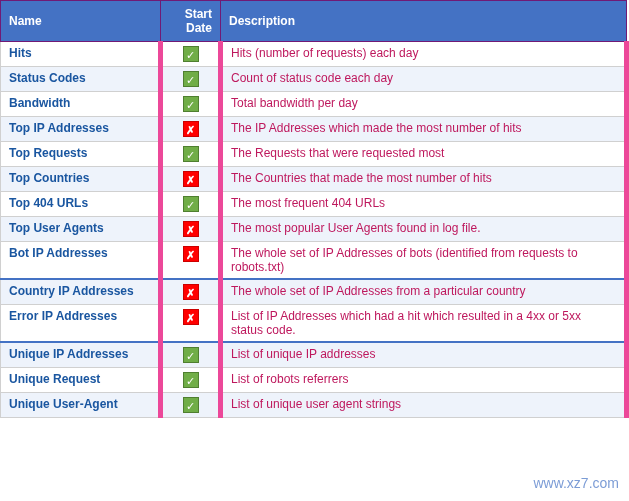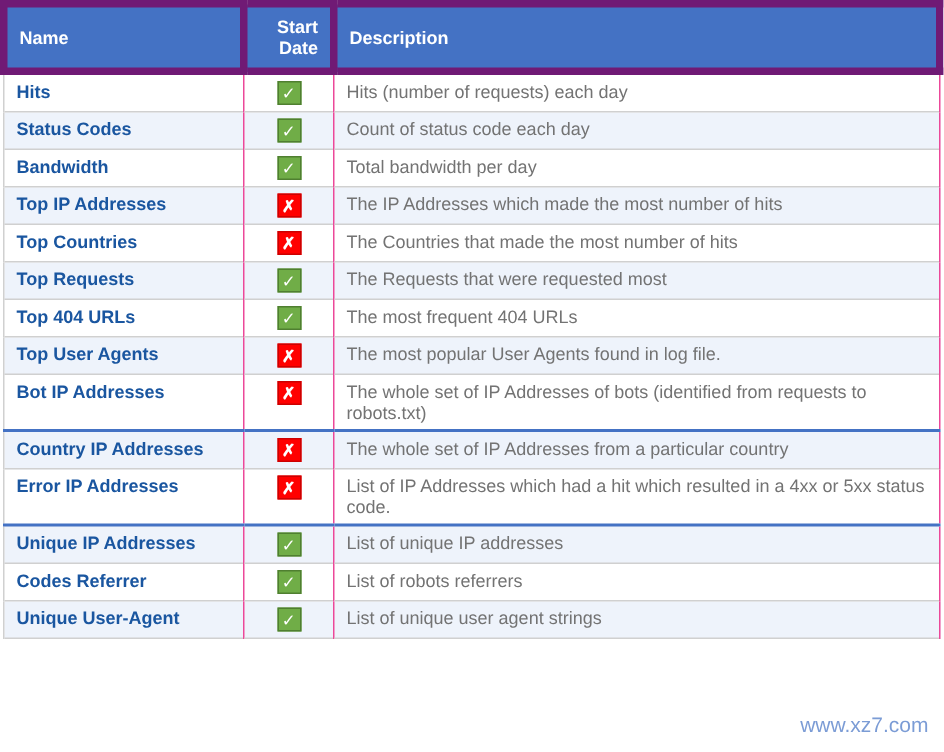--- a/index.html
+++ b/index.html
@@ -14,49 +14,49 @@
       border-collapse: collapse;
     }
     thead tr {
       background: #4472c4;
       color: #fff;
     }
     thead th {
       padding: 6px 8px;
       text-align: left;
       font-weight: bold;
-      border: 5px solid #701a75;
+      border: 1px solid #701a75;
     }
     tbody tr {
       border-bottom: 1px solid #d0d0d0;
     }
     tbody tr:nth-child(even) {
       background: #eef3fb;
     }
     tbody tr:nth-child(odd) {
       background: #ffffff;
     }
     td {
       padding: 4px 8px;
       vertical-align: top;
       border-left: 1px solid #d0d0d0;
-      border-right: 1px solid #ec4899;
+      border-right: 5px solid #ec4899;
     }
     td.name {
       color: #1a56a0;
       font-weight: bold;
       width: 160px;
       white-space: nowrap;
     }
     td.start-date {
       width: 60px;
       text-align: center;
     }
     td.description {
-      color: #737373;
+      color: #be185d;
     }
     .check-icon {
       display: inline-block;
       width: 16px;
       height: 16px;
       background: #70ad47;
       border: 1px solid #4f7f30;
       color: white;
       font-size: 11px;
       text-align: center;
@@ -112,28 +112,28 @@
         <td class="name">Bandwidth</td>
         <td class="start-date"><span class="check-icon">✓</span></td>
         <td class="description">Total bandwidth per day</td>
       </tr>
       <tr>
         <td class="name">Top IP Addresses</td>
         <td class="start-date"><span class="cross-icon">✗</span></td>
         <td class="description">The IP Addresses which made the most number of hits</td>
       </tr>
       <tr>
+        <td class="name">Top Requests</td>
+        <td class="start-date"><span class="check-icon">✓</span></td>
+        <td class="description">The Requests that were requested most</td>
+      </tr>
+      <tr>
         <td class="name">Top Countries</td>
         <td class="start-date"><span class="cross-icon">✗</span></td>
         <td class="description">The Countries that made the most number of hits</td>
-      </tr>
-      <tr>
-        <td class="name">Top Requests</td>
-        <td class="start-date"><span class="check-icon">✓</span></td>
-        <td class="description">The Requests that were requested most</td>
       </tr>
       <tr>
         <td class="name">Top 404 URLs</td>
         <td class="start-date"><span class="check-icon">✓</span></td>
         <td class="description">The most frequent 404 URLs</td>
       </tr>
       <tr>
         <td class="name">Top User Agents</td>
         <td class="start-date"><span class="cross-icon">✗</span></td>
         <td class="description">The most popular User Agents found in log file.</td>
@@ -152,21 +152,21 @@
         <td class="name">Error IP Addresses</td>
         <td class="start-date"><span class="cross-icon">✗</span></td>
         <td class="description">List of IP Addresses which had a hit which resulted in a 4xx or 5xx status code.</td>
       </tr>
       <tr class="section-divider">
         <td class="name">Unique IP Addresses</td>
         <td class="start-date"><span class="check-icon">✓</span></td>
         <td class="description">List of unique IP addresses</td>
       </tr>
       <tr>
-        <td class="name">Codes Referrer</td>
+        <td class="name">Unique Request</td>
         <td class="start-date"><span class="check-icon">✓</span></td>
         <td class="description">List of robots referrers</td>
       </tr>
       <tr>
         <td class="name">Unique User-Agent</td>
         <td class="start-date"><span class="check-icon">✓</span></td>
         <td class="description">List of unique user agent strings</td>
       </tr>
     </tbody>
 </table>

